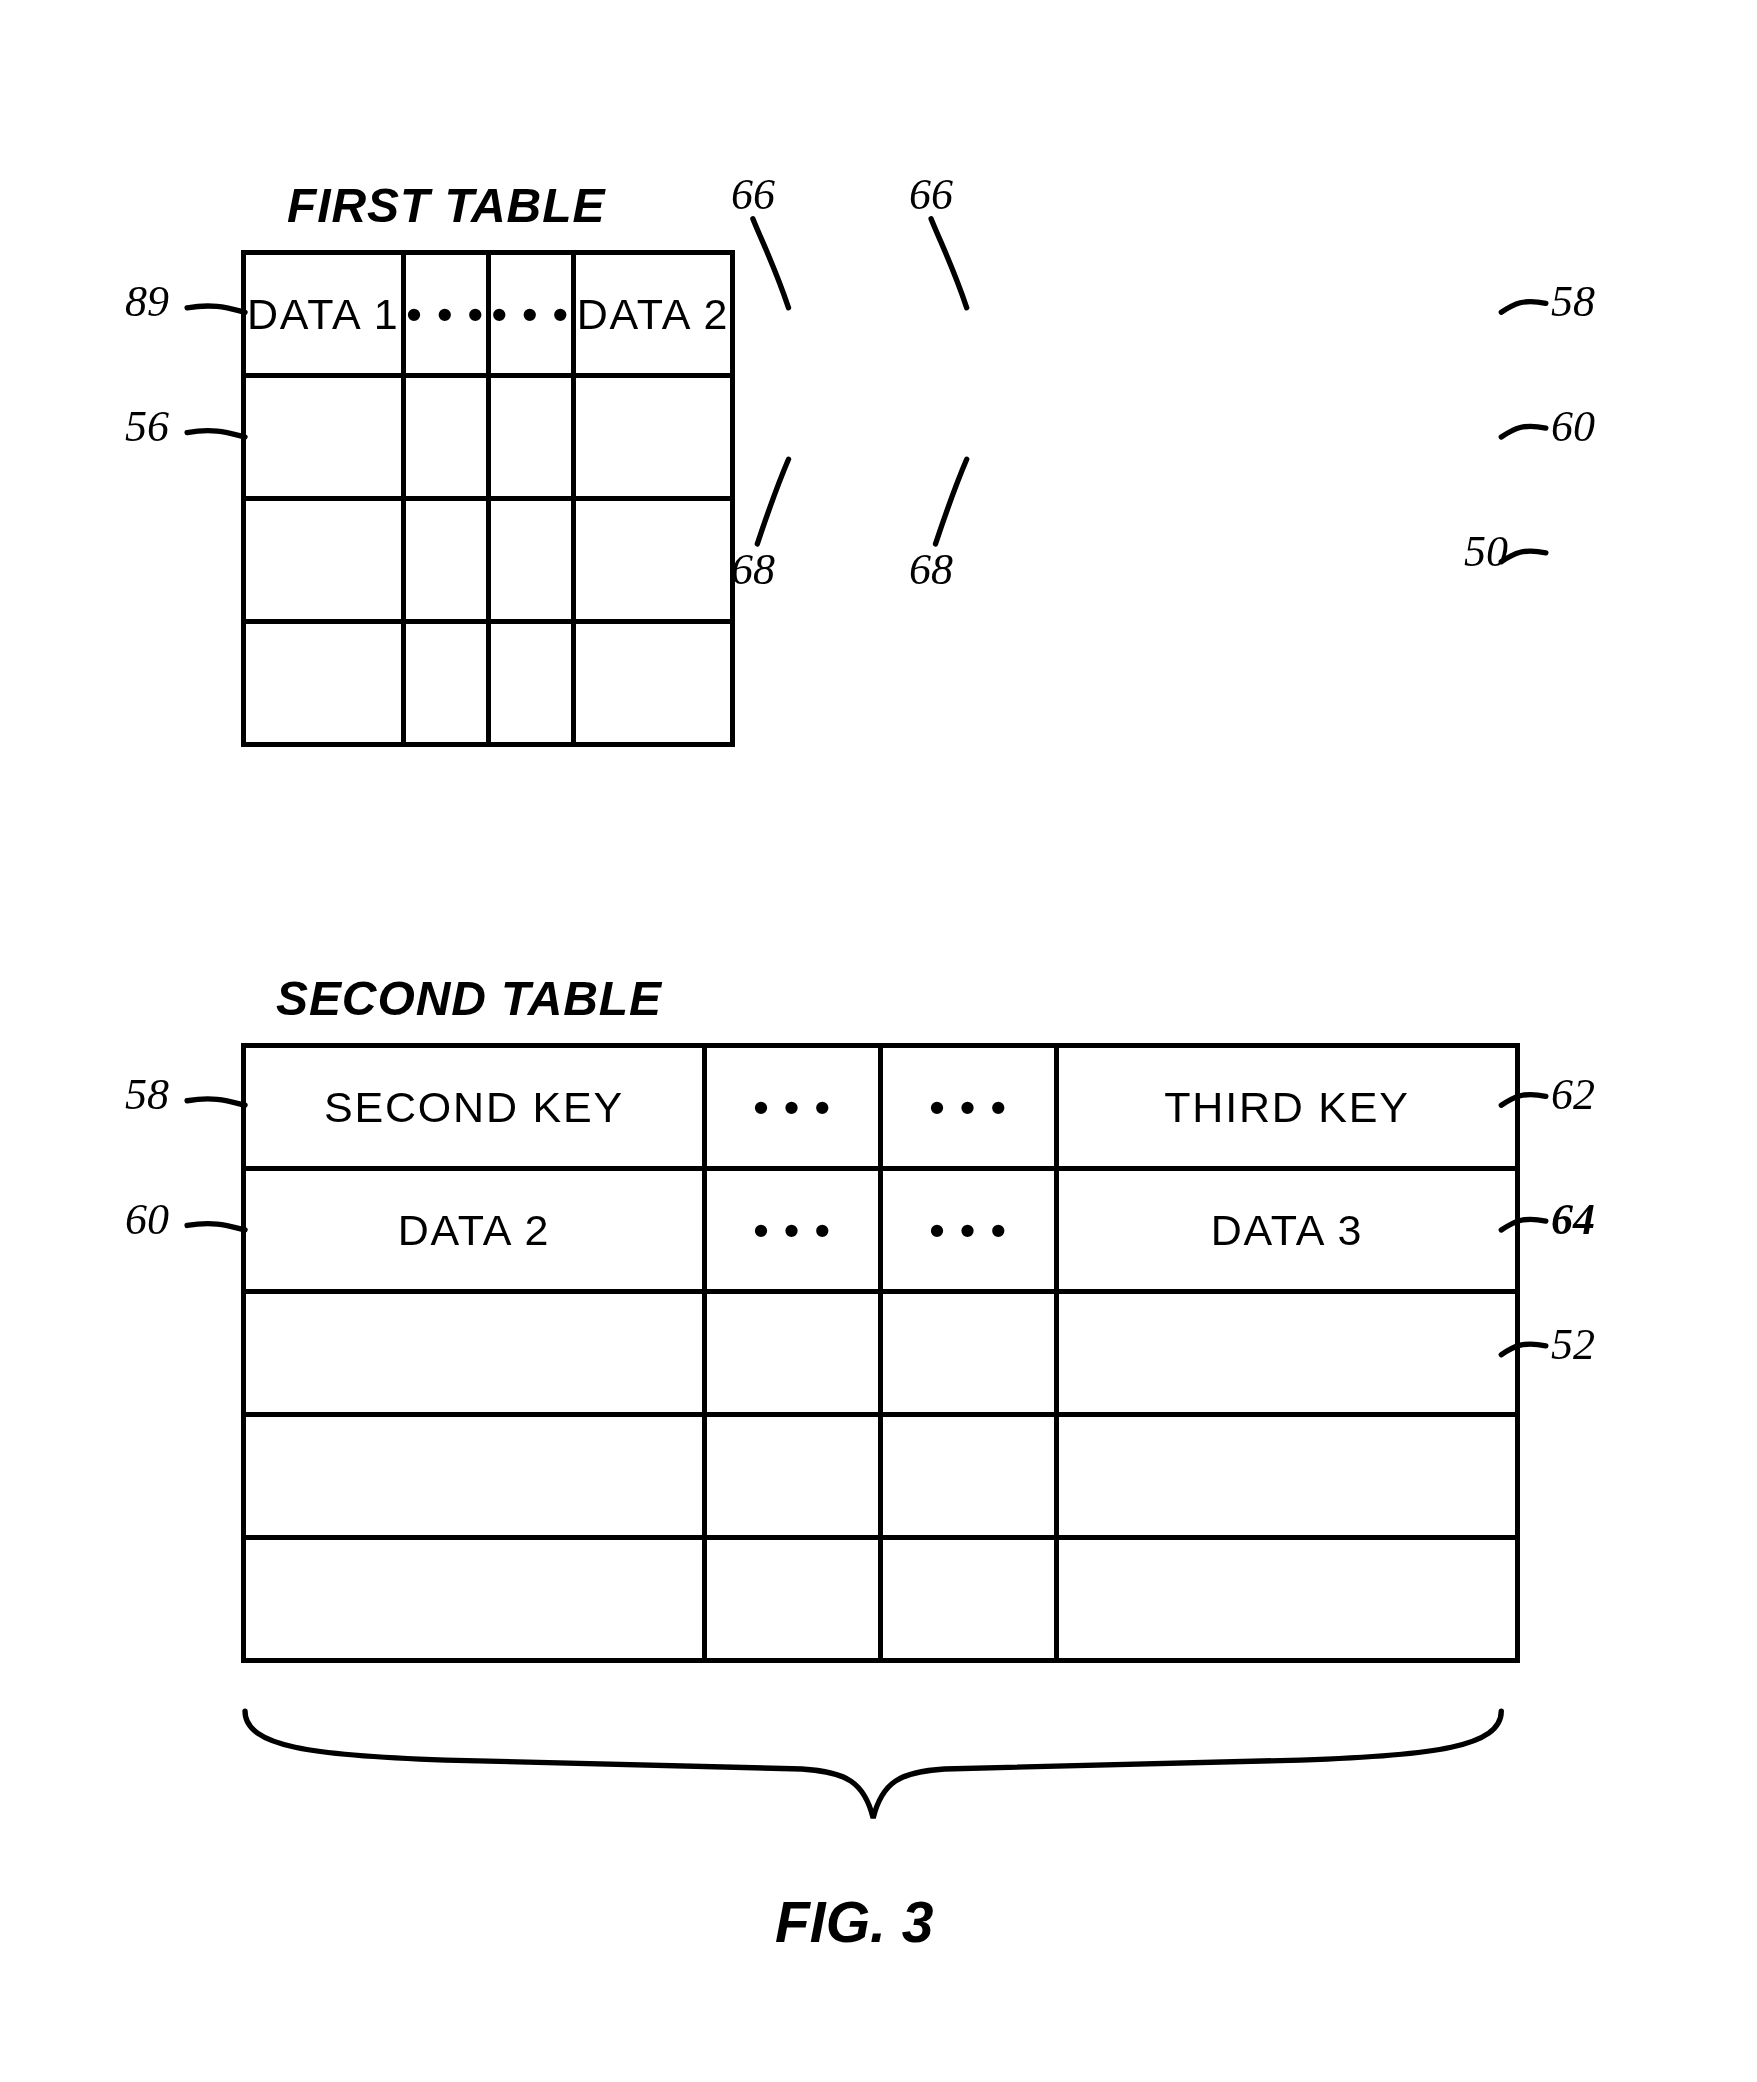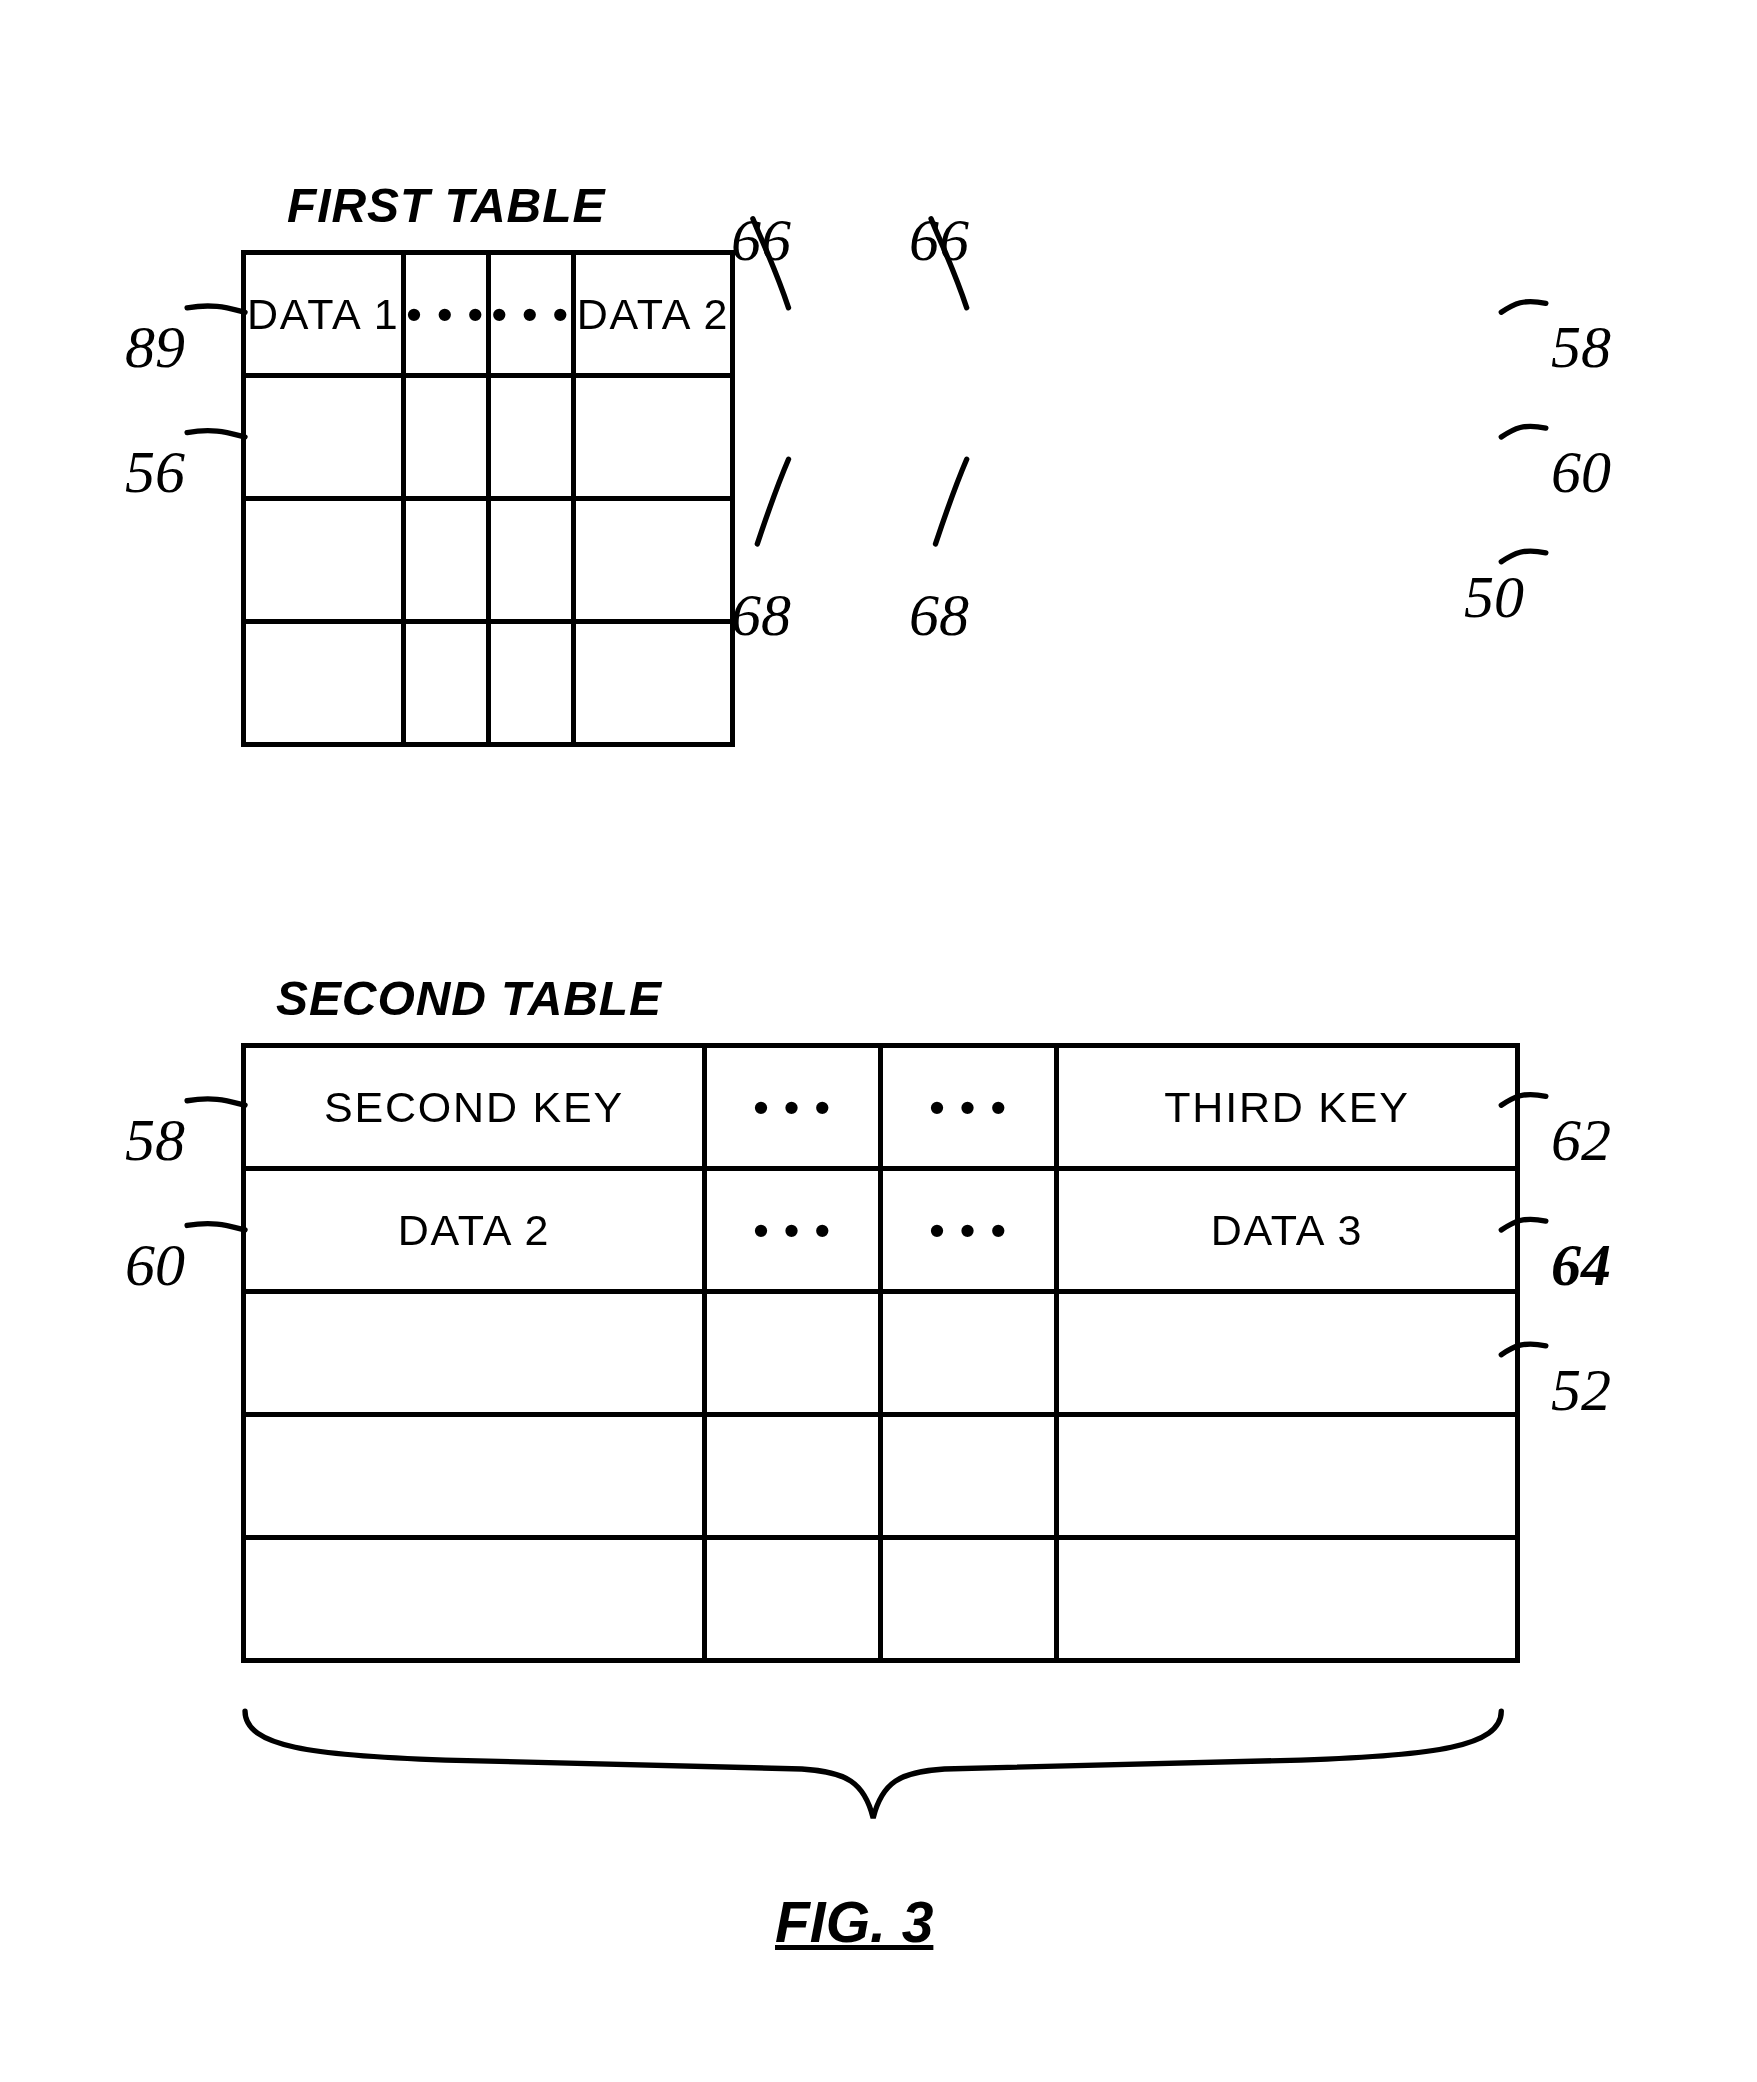--- a/index.html
+++ b/index.html
@@ -37,31 +37,29 @@
   .col-wide { width: 454px; }
   .col-narrow { width: 169px; }
   .dots {
     font-size: 55px;
     font-weight: bold;
     letter-spacing: 5.3px;
   }
   .ref {
     position: absolute;
     font-style: italic;
-    font-size: 60px;
+    font-size: 44px;
     font-family: "Times New Roman", serif;
-    margin-top: 37px;
   }
   .fig {
     position: absolute;
     font-style: italic;
     font-weight: bold;
     font-size: 57px;
     font-family: Arial, sans-serif;
-    text-decoration: underline;
   }
   svg.overlay {
     position: absolute;
     left: 0; top: 0;
     width: 1757px;
     height: 2083px;
     pointer-events: none;
   }
   svg.overlay path {
     stroke: #000;

